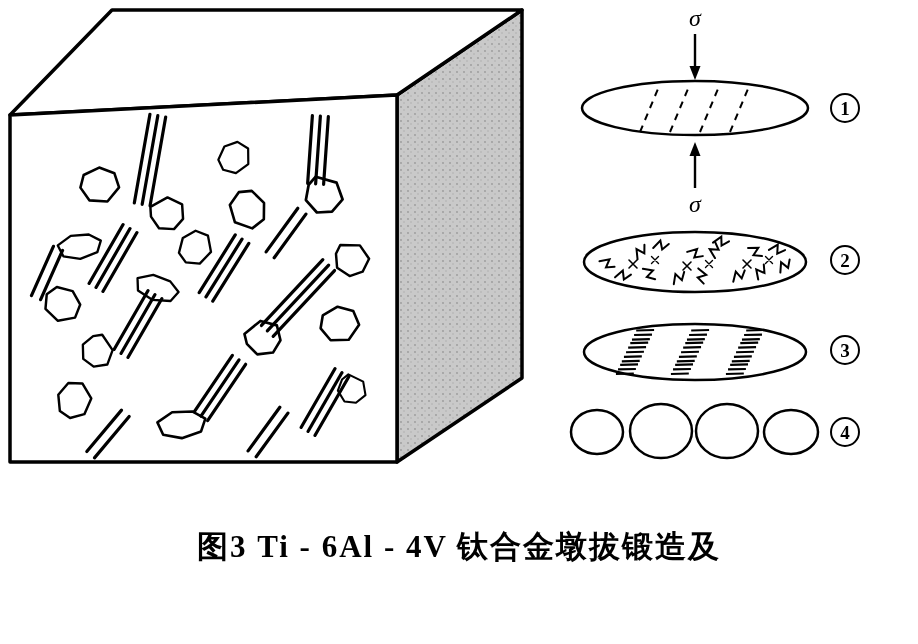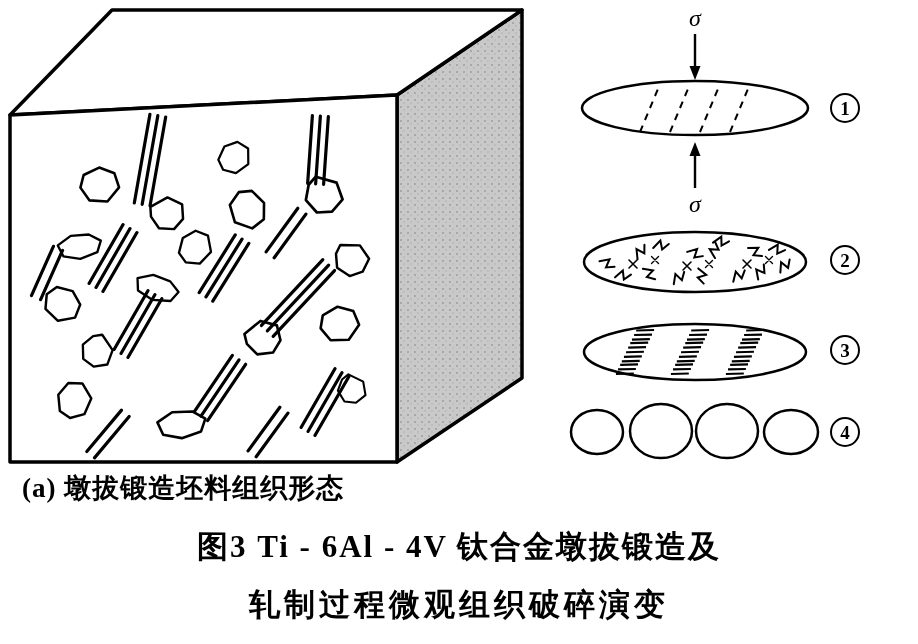--- a/index.html
+++ b/index.html
@@ -216,17 +216,15 @@
         <circle class="badge-circle" r="14"></circle>
         <text class="badge-num" y="7" text-anchor="middle">3</text>
       </g>
       <g transform="translate(845,432)">
         <circle class="badge-circle" r="14"></circle>
         <text class="badge-num" y="7" text-anchor="middle">4</text>
       </g>
     </g>
   </svg>
 
-  <div id="label-a" class="panel-label">(a) 墩拔锻造坯料组织形态</div>
 
   <div id="cap1" class="caption-line">图3  Ti - 6Al - 4V 钛合金墩拔锻造及</div>
-  <div id="cap2" class="caption-line">轧制过程微观组织破碎演变</div>
 </div>
 
 </body></html>

